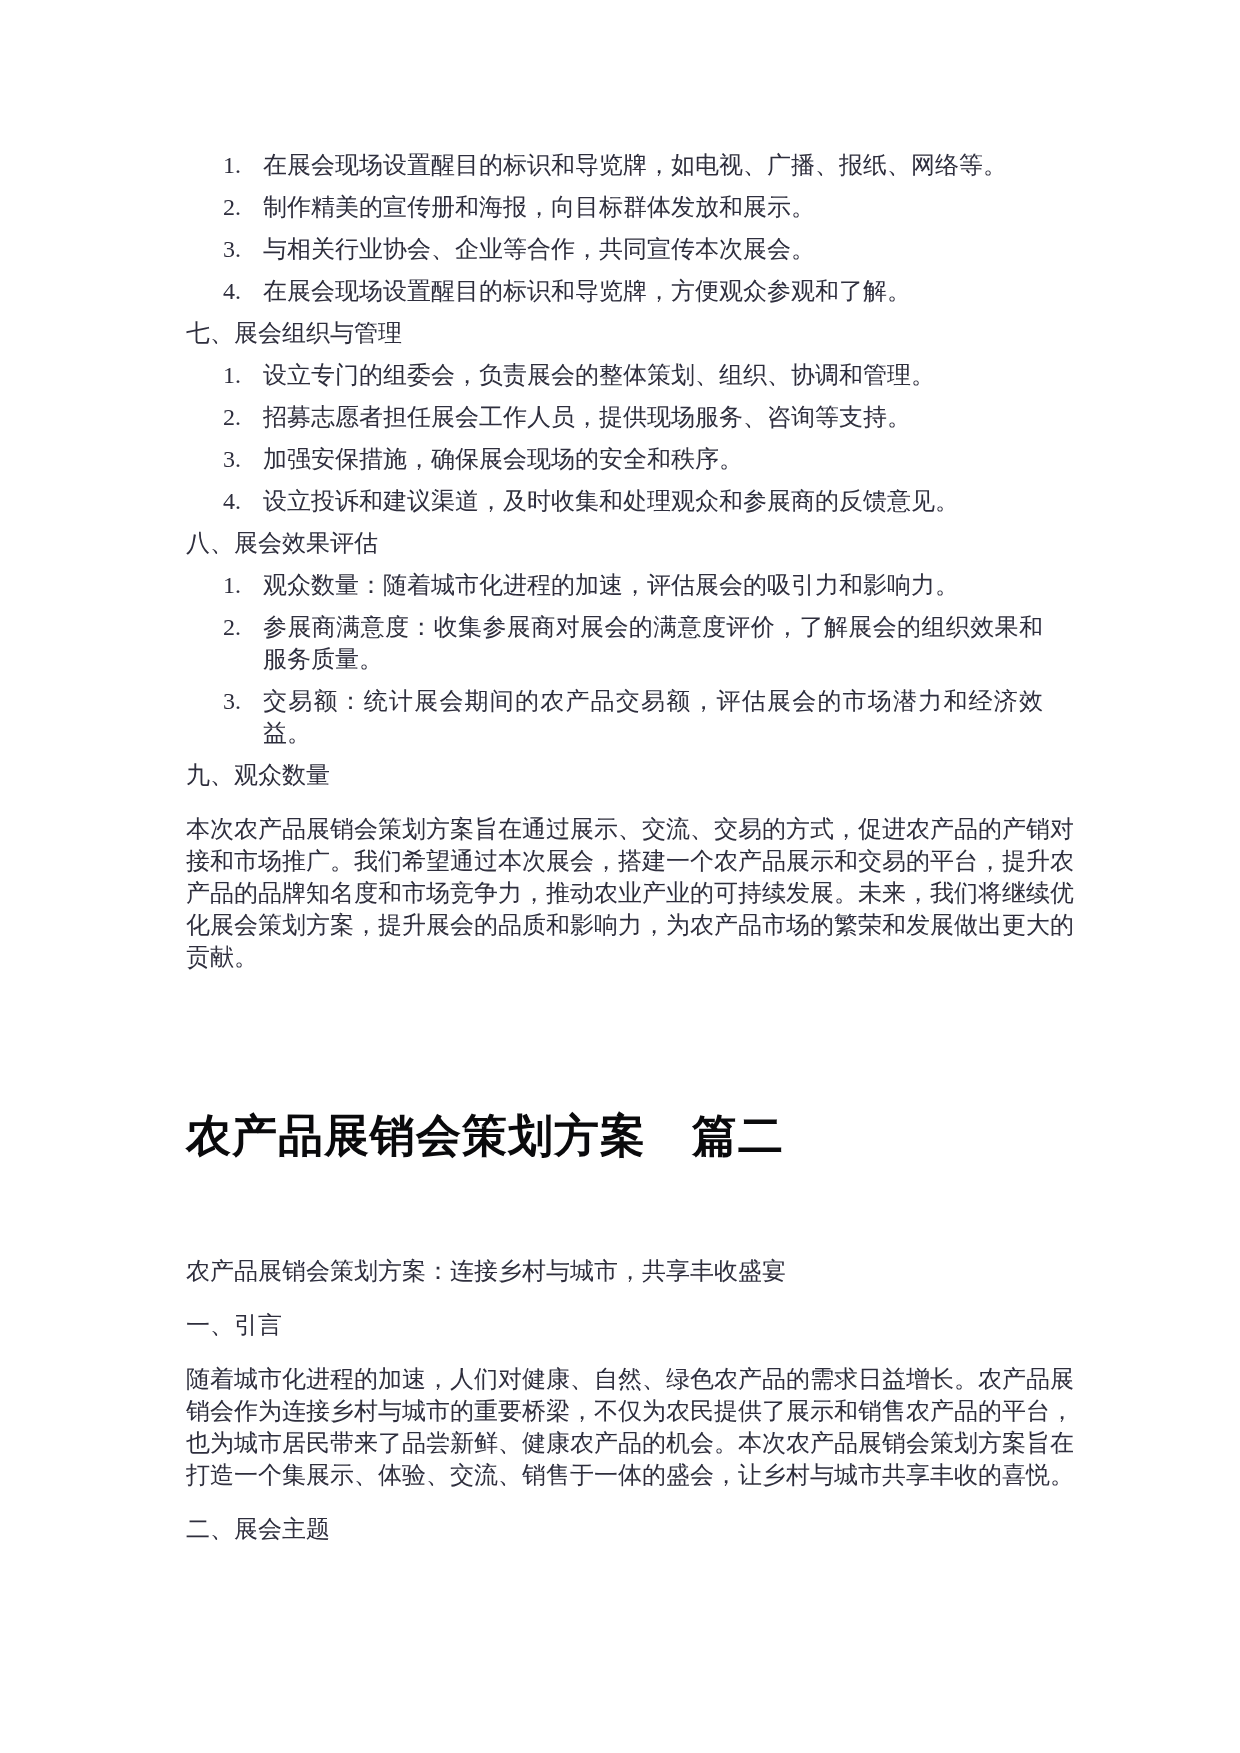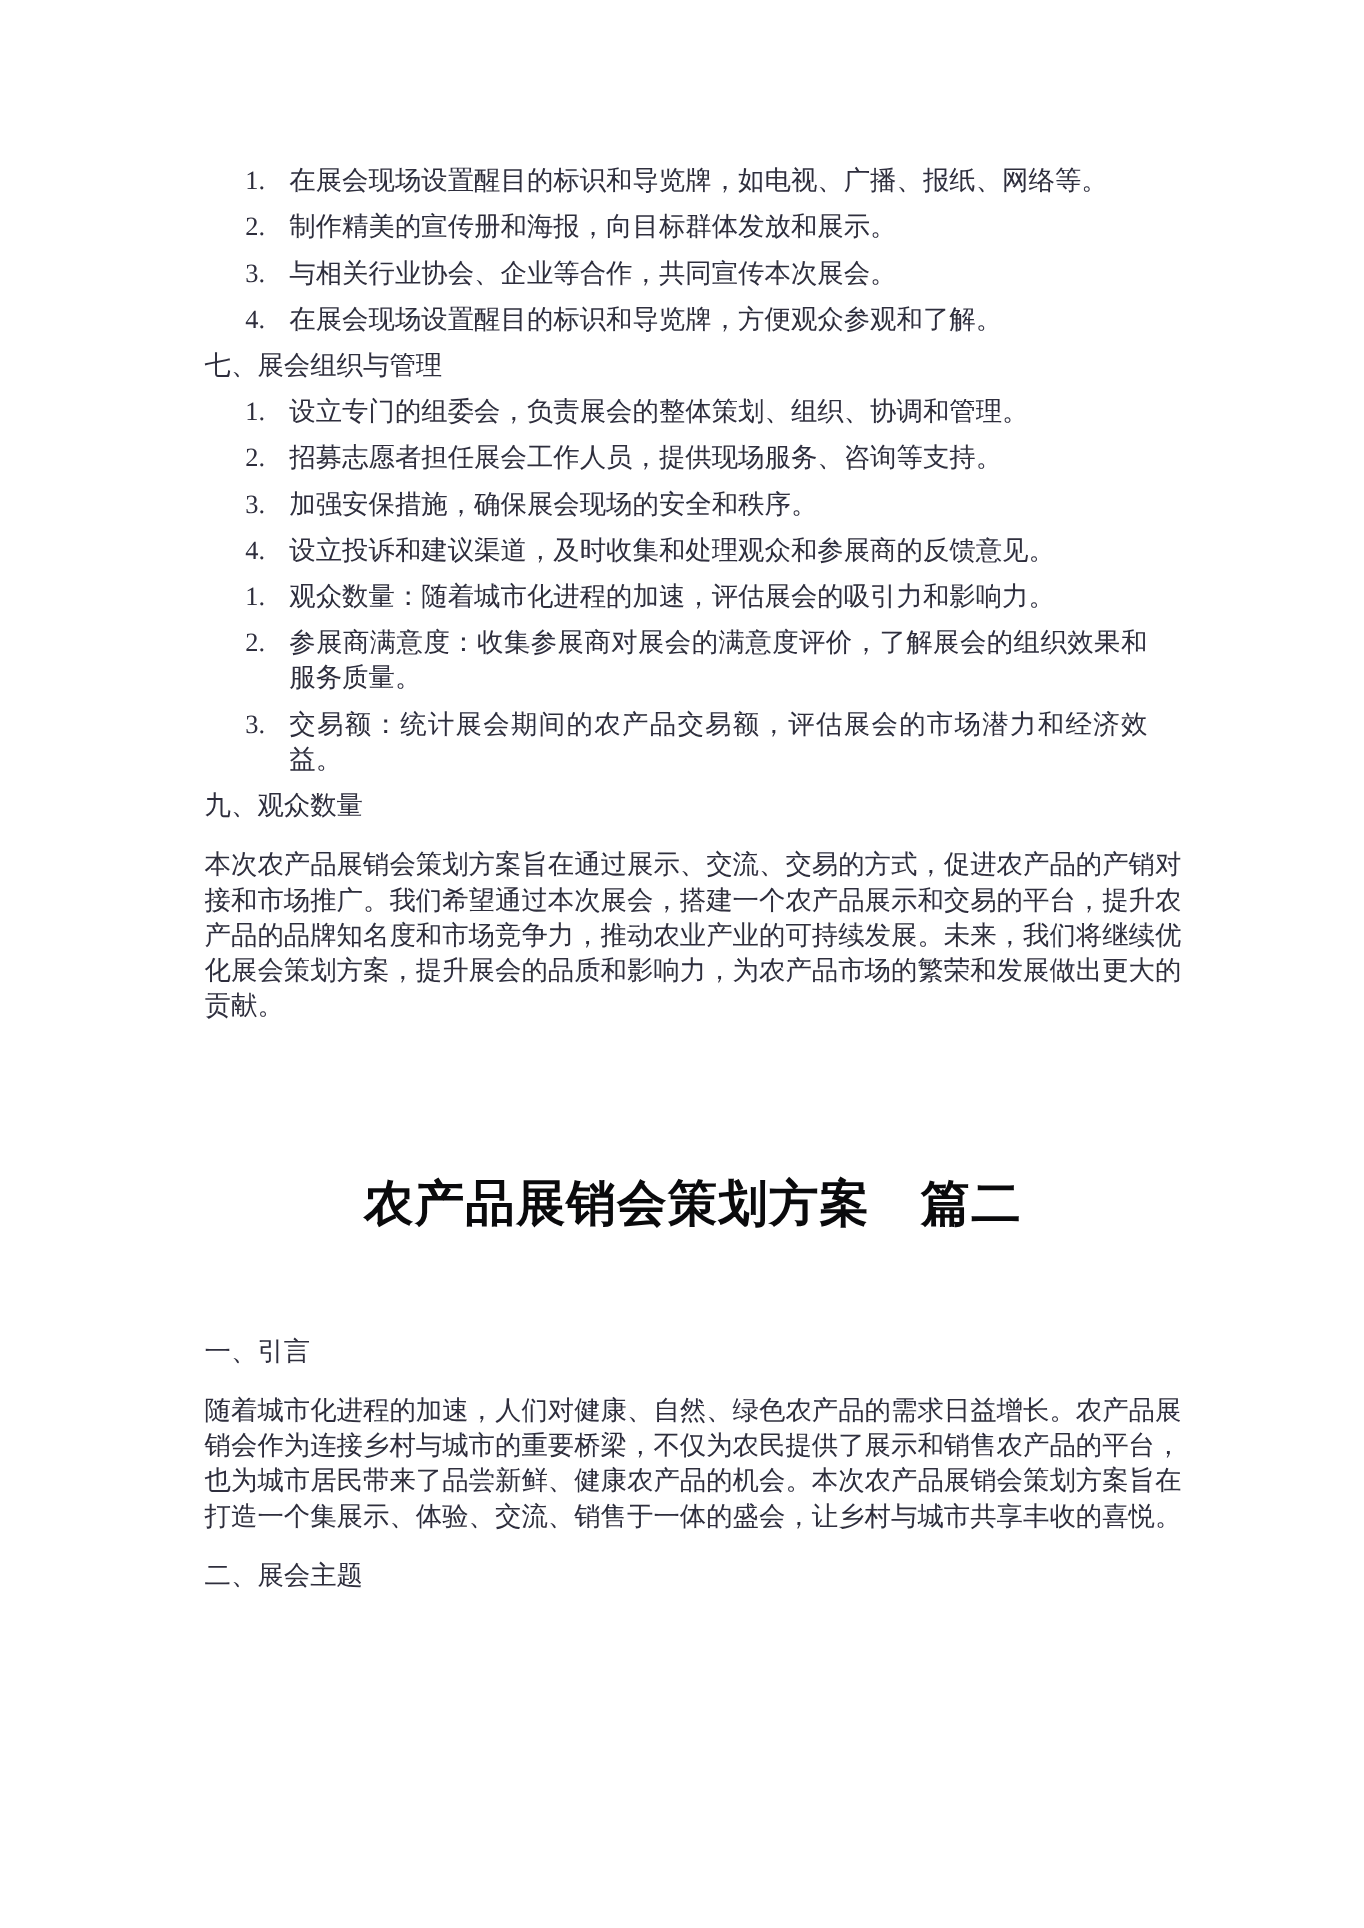--- a/index.html
+++ b/index.html
@@ -53,21 +53,20 @@
     margin: 22px 0;
     text-align: justify;
   }
   .doc-title {
     font-family: "Liberation Sans", "DejaVu Sans", sans-serif;
     font-weight: bold;
     font-size: 45px;
     line-height: 52px;
     letter-spacing: 1px;
     color: #0a0a0c;
-    text-align: center;
     margin: 137px 0 93px;
   }
   .subtitle {
     text-align: left;
   }
 </style>
 </head>
 <body>
 
 <div class="page">
@@ -105,40 +104,42 @@
       <li class="li">
         <span class="num">3.</span>
         <span class="txt">加强安保措施，确保展会现场的安全和秩序。</span>
       </li>
       <li class="li">
         <span class="num">4.</span>
         <span class="txt">设立投诉和建议渠道，及时收集和处理观众和参展商的反馈意见。</span>
       </li>
     </ol>
 
+    <div class="heading">八、展会效果评估</div>
     <ol class="list">
       <li class="li">
         <span class="num">1.</span>
         <span class="txt">观众数量：随着城市化进程的加速，评估展会的吸引力和影响力。</span>
       </li>
       <li class="li">
         <span class="num">2.</span>
         <span class="txt">参展商满意度：收集参展商对展会的满意度评价，了解展会的组织效果和服务质量。</span>
       </li>
       <li class="li">
         <span class="num">3.</span>
         <span class="txt">交易额：统计展会期间的农产品交易额，评估展会的市场潜力和经济效益。</span>
       </li>
     </ol>
 
     <div class="heading">九、观众数量</div>
     <p class="para">本次农产品展销会策划方案旨在通过展示、交流、交易的方式，促进农产品的产销对接和市场推广。我们希望通过本次展会，搭建一个农产品展示和交易的平台，提升农产品的品牌知名度和市场竞争力，推动农业产业的可持续发展。未来，我们将继续优化展会策划方案，提升展会的品质和影响力，为农产品市场的繁荣和发展做出更大的贡献。</p>
 
     <h1 class="doc-title">农产品展销会策划方案　篇二</h1>
 
+    <p class="para subtitle">农产品展销会策划方案：连接乡村与城市，共享丰收盛宴</p>
 
     <div class="heading">一、引言</div>
     <p class="para">随着城市化进程的加速，人们对健康、自然、绿色农产品的需求日益增长。农产品展销会作为连接乡村与城市的重要桥梁，不仅为农民提供了展示和销售农产品的平台，也为城市居民带来了品尝新鲜、健康农产品的机会。本次农产品展销会策划方案旨在打造一个集展示、体验、交流、销售于一体的盛会，让乡村与城市共享丰收的喜悦。</p>
 
     <div class="heading">二、展会主题</div>
 
   </div>
 </div>
 
 </body></html>

